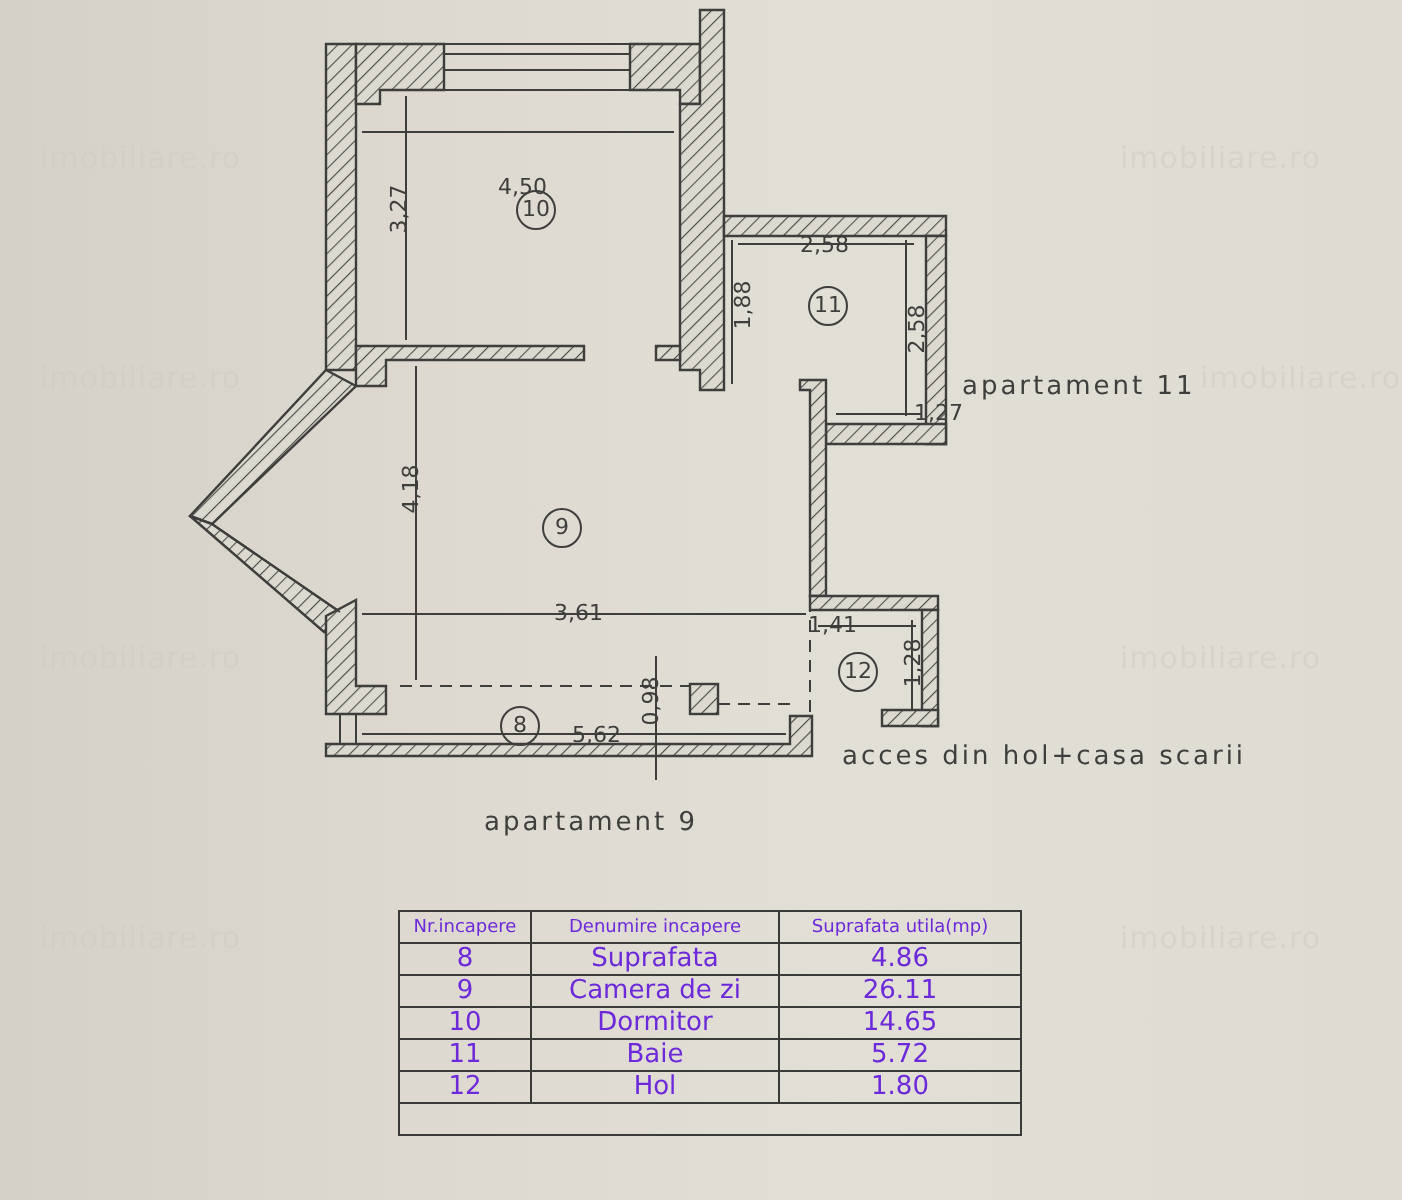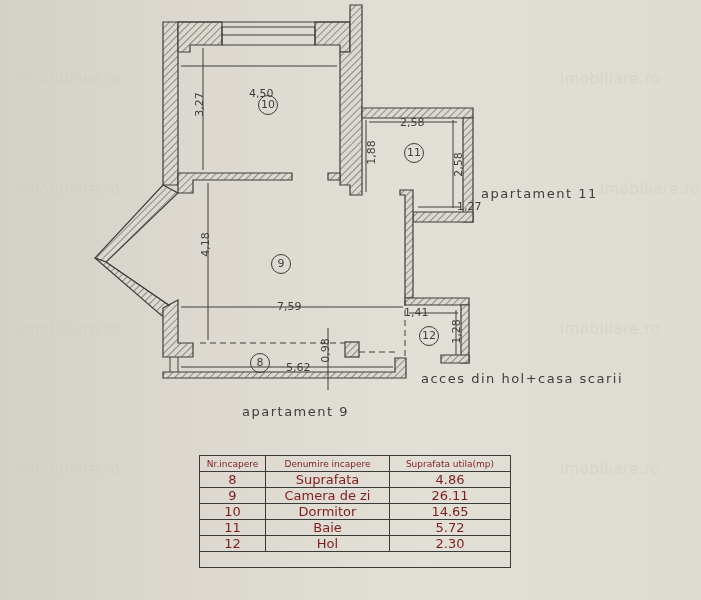--- a/index.html
+++ b/index.html
@@ -8,21 +8,21 @@
     font-family:"DejaVu Sans",sans-serif;color:#3a3a38;}
   .plan{position:absolute;left:0;top:0;width:701px;height:600px;}
   .lbl{position:absolute;font-family:"DejaVu Sans",sans-serif;color:#3e3e3c;white-space:nowrap;}
   .dim{font-size:11px;}
   .roomnum{position:absolute;width:18px;height:18px;border:1.3px solid #3e3e3c;border-radius:50%;
     font-size:11px;line-height:18px;text-align:center;color:#3e3e3c;}
   .note{font-size:13px;letter-spacing:1.5px;}
   .vert{transform:rotate(-90deg);transform-origin:center center;}
   .wm{position:absolute;font-size:15px;color:#cfccc3;opacity:.55;letter-spacing:.5px;}
   table.rooms{position:absolute;left:199px;top:455px;border-collapse:collapse;
-    font-family:"DejaVu Sans",sans-serif;color:#7f1d1d;}
+    font-family:"DejaVu Sans",sans-serif;color:#6d28d9;}
   table.rooms td{border:1.4px solid #3a3a38;padding:0;text-align:center;height:15px;line-height:14px;}
   td.h{font-size:9px;height:13px;}
   td.c{font-size:13px;}
   td.tot{font-size:10.5px;height:15px;}
 </style>
 </head>
 <body>
 
 <div class="wm" style="left:20px;top:70px;">imobiliare.ro</div>
 <div class="wm" style="left:20px;top:180px;">imobiliare.ro</div>
@@ -108,21 +108,21 @@
   </g>
 </svg>
 
 <div class="lbl dim" style="left:249px;top:59px;margin-top:28px;">4,50</div>
 <div class="lbl dim vert" style="left:187px;top:98px;">3,27</div>
 <div class="lbl dim" style="left:400px;top:116px;">2,58</div>
 <div class="lbl dim vert" style="left:359px;top:146px;">1,88</div>
 <div class="lbl dim vert" style="left:446px;top:158px;">2,58</div>
 <div class="lbl dim" style="left:425px;top:200px;margin-left:32px;">1,27</div>
 <div class="lbl dim vert" style="left:193px;top:238px;">4,18</div>
-<div class="lbl dim" style="left:277px;top:300px;">7,59</div>
+<div class="lbl dim" style="left:277px;top:300px;">3,61</div>
 <div class="lbl dim" style="left:286px;top:361px;">5,62</div>
 <div class="lbl dim vert" style="left:313px;top:344px;">0,98</div>
 <div class="lbl dim" style="left:404px;top:306px;">1,41</div>
 <div class="lbl dim vert" style="left:444px;top:325px;">1,28</div>
 
 <div class="roomnum" style="left:258px;top:95px;">10</div>
 <div class="roomnum" style="left:404px;top:143px;">11</div>
 <div class="roomnum" style="left:271px;top:254px;">9</div>
 <div class="roomnum" style="left:250px;top:353px;">8</div>
 <div class="roomnum" style="left:419px;top:326px;">12</div>
@@ -159,19 +159,19 @@
     <td class="c">14.65</td>
   </tr>
   <tr>
     <td class="c">11</td>
     <td class="c">Baie</td>
     <td class="c">5.72</td>
   </tr>
   <tr>
     <td class="c">12</td>
     <td class="c">Hol</td>
-    <td class="c">2.30</td>
+    <td class="c">1.80</td>
   </tr>
   <tr>
     <td class="tot" colspan="3"></td>
   </tr>
 </tbody>
   </table>
 
 </body></html>

